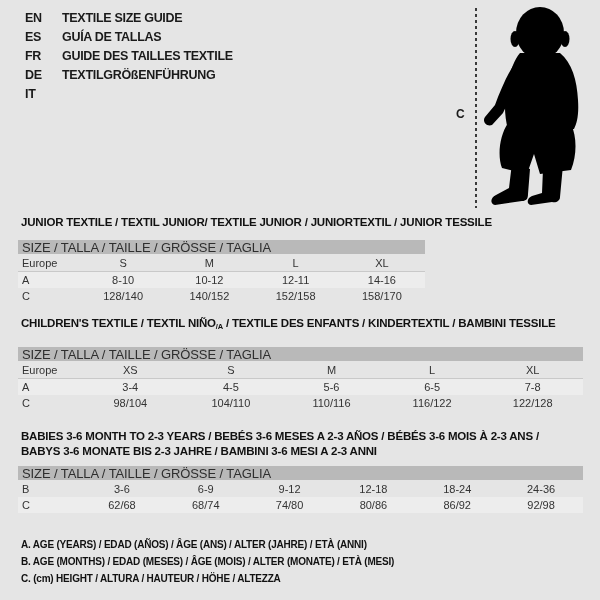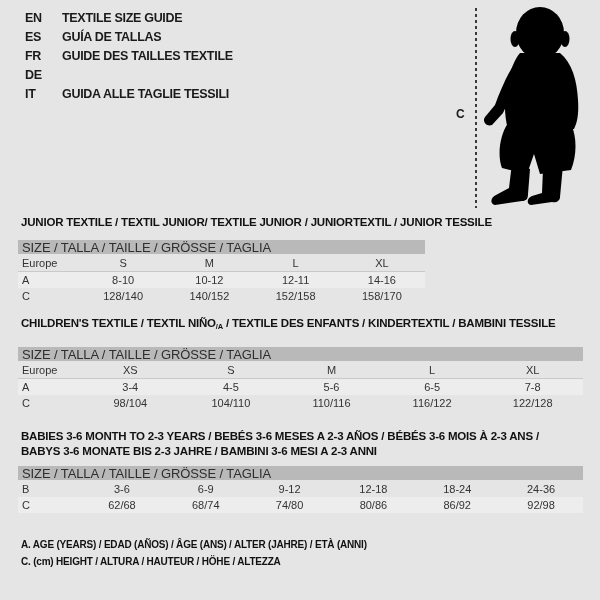--- a/index.html
+++ b/index.html
@@ -54,24 +54,24 @@
     <div class="lang-row">
       <span class="lang-code">ES</span>
       <span class="lang-title">GUÍA DE TALLAS</span>
     </div>
     <div class="lang-row">
       <span class="lang-code">FR</span>
       <span class="lang-title">GUIDE DES TAILLES TEXTILE</span>
     </div>
     <div class="lang-row">
       <span class="lang-code">DE</span>
+      <span class="lang-title">TEXTILGRÖßENFÜHRUNG</span>
     </div>
     <div class="lang-row">
       <span class="lang-code">IT</span>
-      <span class="lang-title">GUIDA ALLE TAGLIE TESSILI</span>
     </div>
   </div>
 
   <div class="height-line"></div>
   <div class="height-label">C</div>
   <svg class="baby" width="112" height="205" viewBox="0 0 112 205">
     <g fill="#000000">
       <ellipse cx="58" cy="28" rx="24" ry="26"></ellipse>
       <ellipse cx="33" cy="34" rx="4.5" ry="8"></ellipse>
       <ellipse cx="83" cy="34" rx="4.5" ry="8"></ellipse>
@@ -162,16 +162,17 @@
       <div class="cell">68/74</div>
       <div class="cell">74/80</div>
       <div class="cell">80/86</div>
       <div class="cell">86/92</div>
       <div class="cell">92/98</div>
     </div>
   </div>
 
   <div class="footer">
     <div>A. AGE (YEARS) / EDAD (AÑOS) / ÂGE (ANS) / ALTER (JAHRE) / ETÀ (ANNI)</div>
+    <div>B. AGE (MONTHS) / EDAD (MESES) / ÂGE (MOIS) / ALTER (MONATE) / ETÀ (MESI)</div>
     <div>C. (cm) HEIGHT / ALTURA / HAUTEUR / HÖHE / ALTEZZA</div>
   </div>
 
 </div>
 
 </body></html>

